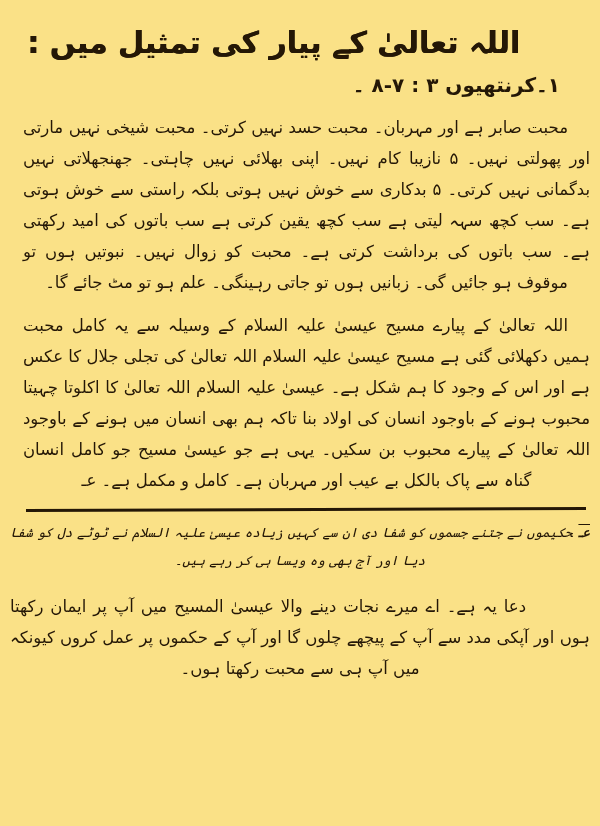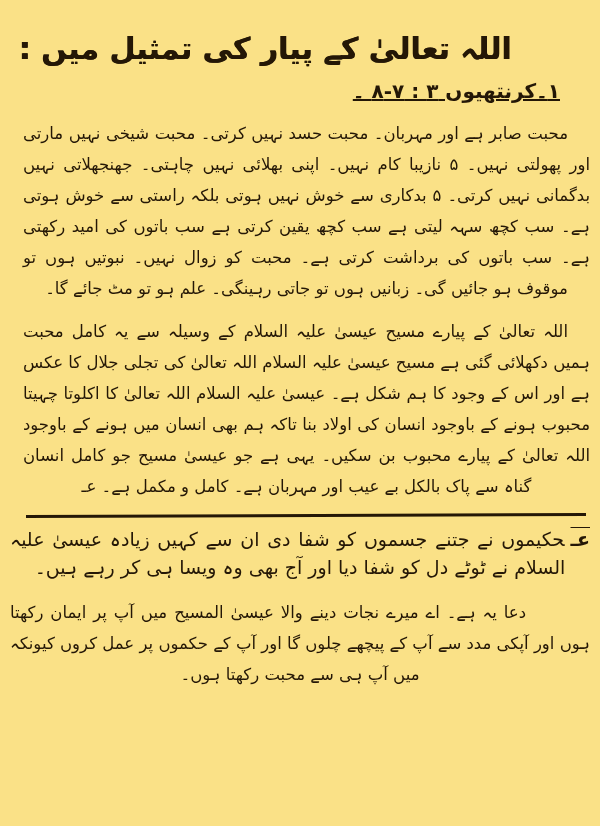--- a/index.html
+++ b/index.html
@@ -20,35 +20,34 @@
   }
   .page {
     box-sizing: border-box;
     width: 600px;
     height: 826px;
     padding: 16px 10px 10px 10px;
     direction: rtl;
     unicode-bidi: embed;
   }
   .title {
-    margin: 10px 70px 4px 0;
+    margin: 4px 70px 4px 0;
     font-size: 30px;
     line-height: 46px;
     font-weight: bold;
-    text-align: center;
+    text-align: right;
     letter-spacing: 0.5px;
     text-shadow: 0.6px 0 0 var(--ink);
   }
   .scripture-ref {
     margin: 2px 30px 4px 0;
     font-size: 20px;
     line-height: 30px;
     font-weight: bold;
     text-align: right;
-    text-decoration: underline;
   }
   .para {
     margin: 12px 0 0 0;
     font-size: 16.5px;
     line-height: 31px;
     text-align: justify;
     text-align-last: center;
     text-justify: inter-word;
   }
   .para.first-indent-small { text-indent: 22px; margin-left: 13px; }
@@ -61,24 +60,25 @@
     text-shadow: 0.5px 0 0 var(--ink);
   }
   .rule {
     height: 3px;
     background: var(--ink);
     margin: 12px 4px 8px 16px;
     transform: rotate(-0.2deg);
   }
   .footnote {
     margin: 2px 0 0 0;
-    font-size: 19px;
+    font-size: 13px;
     line-height: 28px;
     text-align: justify;
     text-align-last: center;
+    font-style: italic;
   }
   .footnote .marker {
     font-weight: bold;
     padding-left: 6px;
     text-decoration: overline;
   }
   .prayer {
     margin: 16px 0 0 0;
     font-size: 16.5px;
     line-height: 31px;

